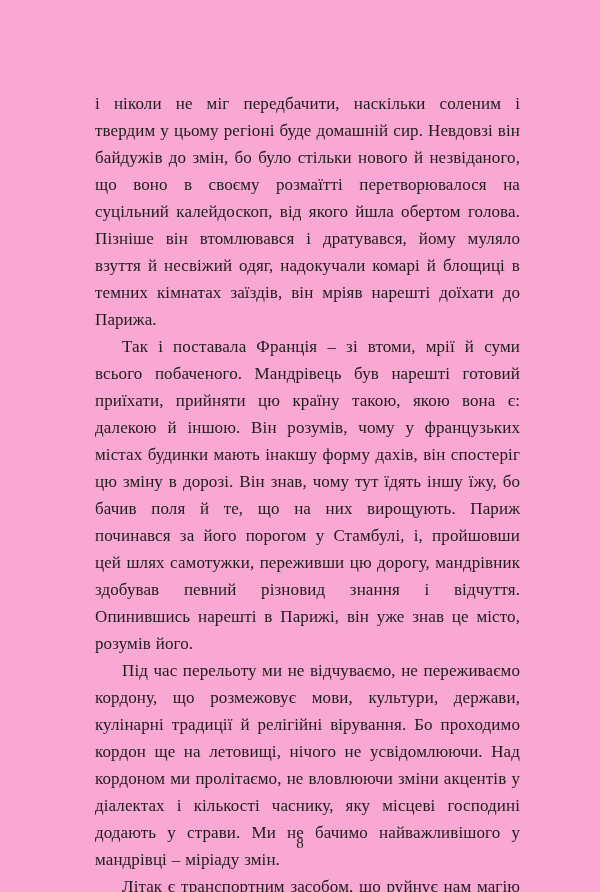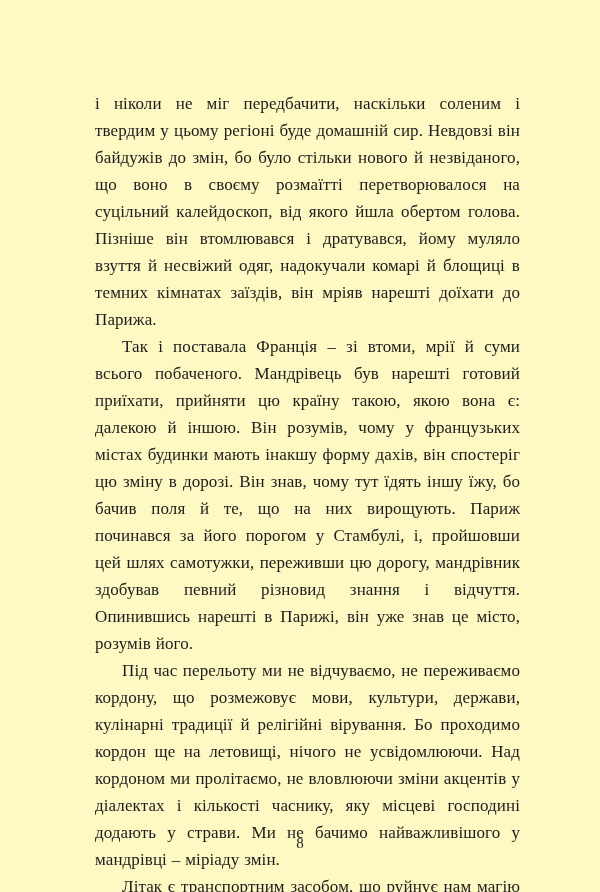--- a/index.html
+++ b/index.html
@@ -5,21 +5,21 @@
   html, body {
     margin: 0;
     padding: 0;
     background: #ffffff;
   }
   .page {
     position: relative;
     width: 600px;
     height: 892px;
     box-sizing: border-box;
-    background: #fef9c3;
+    background: #f9a8d4;
     padding: 90px 80px 0 95px;
     font-family: "Liberation Serif", "DejaVu Serif", serif;
     color: #1c1c1c;
     overflow: hidden;
   }
   .text-block {
     width: 425px;
   }
   .para {
     margin: 0;

